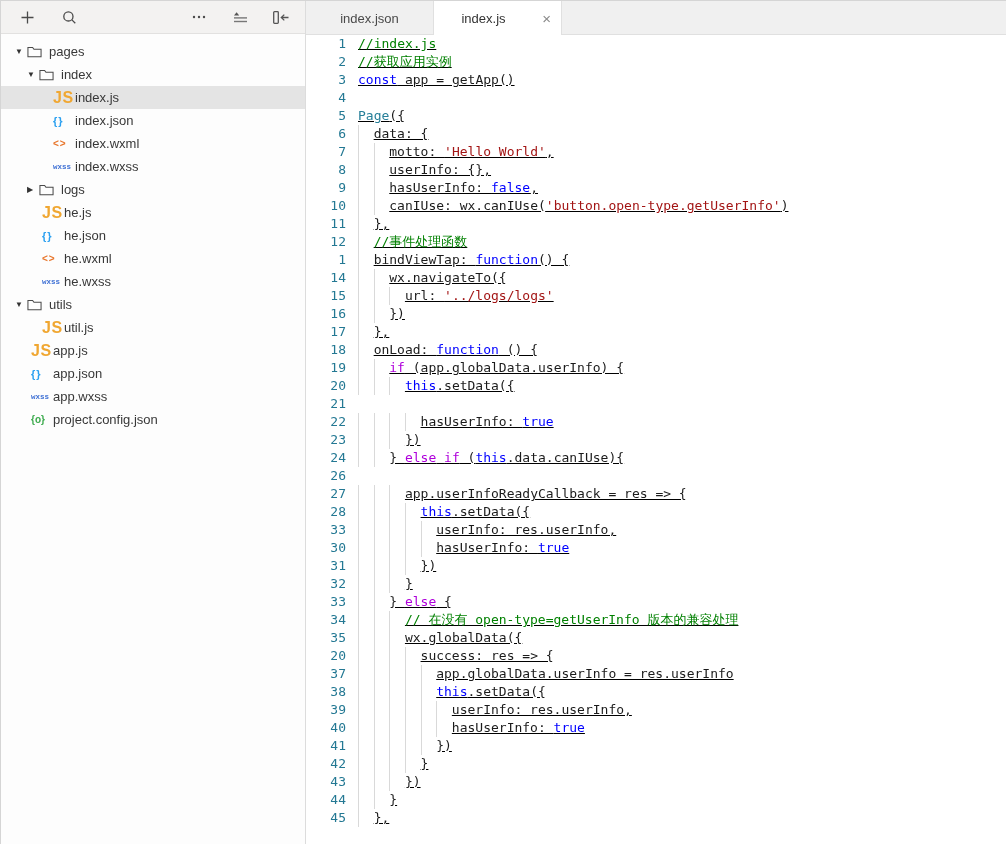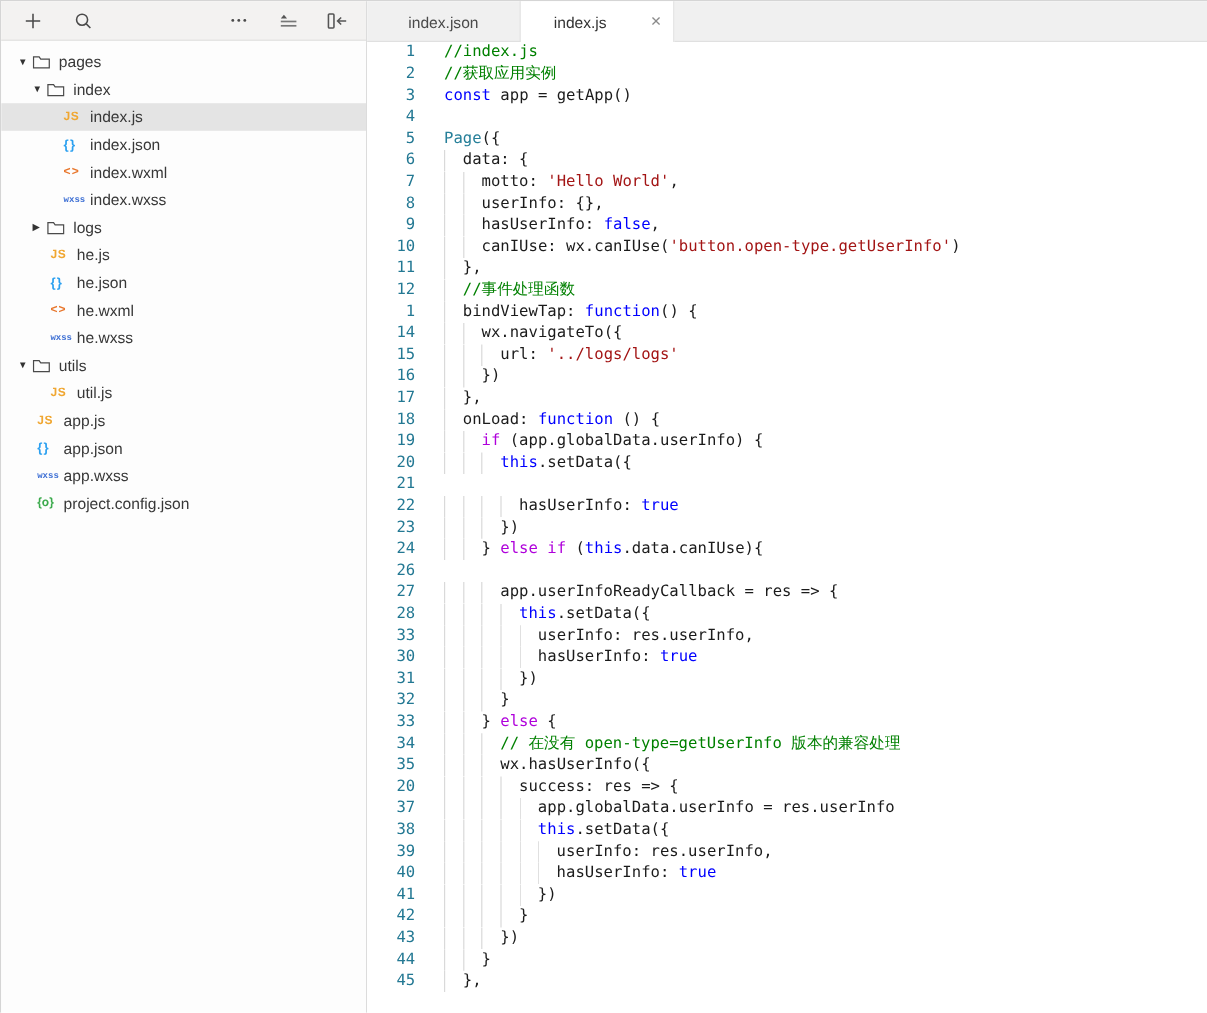--- a/index.html
+++ b/index.html
@@ -37,21 +37,21 @@
     height:23px; display:flex; align-items:center;
     font-size:13px; color:#383838; cursor:pointer; white-space:nowrap;
   }
   .row.sel { background:var(--sel-bg); }
   .arrow { width:12px; flex:none; font-size:8px; color:#333; text-align:left; line-height:1; }
   .folder-ic { width:16px; margin-right:6px; flex:none; display:flex; align-items:center; }
   .ficon {
     width:20px; flex:none; font-weight:700; font-family:"Liberation Sans",sans-serif;
     display:flex; align-items:center;
   }
-  .ic-js     { color:var(--c-js);     font-size:10px; letter-spacing:0.5px; }
+  .ic-js     { color:var(--c-js);     font-size:16px; letter-spacing:0.5px; }
   .ic-json   { color:var(--c-json);   font-size:11px; letter-spacing:1px; }
   .ic-wxml   { color:var(--c-wxml);   font-size:10px; letter-spacing:1px; }
   .ic-wxss   { color:var(--c-wxss);   font-size:7.5px; letter-spacing:0;font-family:Liberation Mono, monospace; }
   .ic-config { color:var(--c-config); font-size:10px; letter-spacing:0; }
   .flabel { margin-left:2px; }
   .folder-label { }
   
   .editor { flex:1; display:flex; flex-direction:column; min-width:0; background:#fff; }
   .tabbar {
     height:34px; flex:none; background:var(--tabbar-bg);
@@ -75,21 +75,21 @@
   .code {
     flex:1; overflow:hidden; background:#fff;
     font-family:"DejaVu Sans Mono", monospace;
     font-size:13px; line-height:18px;
   }
   .cl { display:flex; height:18px; }
   .ln {
     flex:none; width:40px; text-align:right;
     color:var(--tk-ln); user-select:none;
   }
-  .lc { margin-left:24px; white-space:pre; }
+  .lc { margin-left:12px; white-space:pre;text-decoration:underline; }
   .ind {
     display:inline-block; width:2ch; height:18px; vertical-align:top;
     box-shadow:inset 1px 0 0 #d9d9d9;
   }
   .tk-cm { color:var(--tk-cm); }
   .tk-kw { color:var(--tk-kw); }
   .tk-ct { color:var(--tk-ct); }
   .tk-st { color:var(--tk-st); }
   .tk-ty { color:var(--tk-ty); }
   .tk-pl { color:var(--tk-pl); }
@@ -362,21 +362,21 @@
         <div class="cl">
           <span class="ln">33</span>
           <span class="lc"><span class="ind"></span><span class="ind"></span><span class="tk-pl">} </span><span class="tk-ct">else</span><span class="tk-pl"> {</span></span>
         </div>
         <div class="cl">
           <span class="ln">34</span>
           <span class="lc"><span class="ind"></span><span class="ind"></span><span class="ind"></span><span class="tk-cm">// 在没有 open-type=getUserInfo 版本的兼容处理</span></span>
         </div>
         <div class="cl">
           <span class="ln">35</span>
-          <span class="lc"><span class="ind"></span><span class="ind"></span><span class="ind"></span><span class="tk-pl">wx.hasUserInfo({</span></span>
+          <span class="lc"><span class="ind"></span><span class="ind"></span><span class="ind"></span><span class="tk-pl">wx.globalData({</span></span>
         </div>
         <div class="cl">
           <span class="ln">20</span>
           <span class="lc"><span class="ind"></span><span class="ind"></span><span class="ind"></span><span class="ind"></span><span class="tk-pl">success: res =&gt; {</span></span>
         </div>
         <div class="cl">
           <span class="ln">37</span>
           <span class="lc"><span class="ind"></span><span class="ind"></span><span class="ind"></span><span class="ind"></span><span class="ind"></span><span class="tk-pl">app.globalData.userInfo = res.userInfo</span></span>
         </div>
         <div class="cl">

